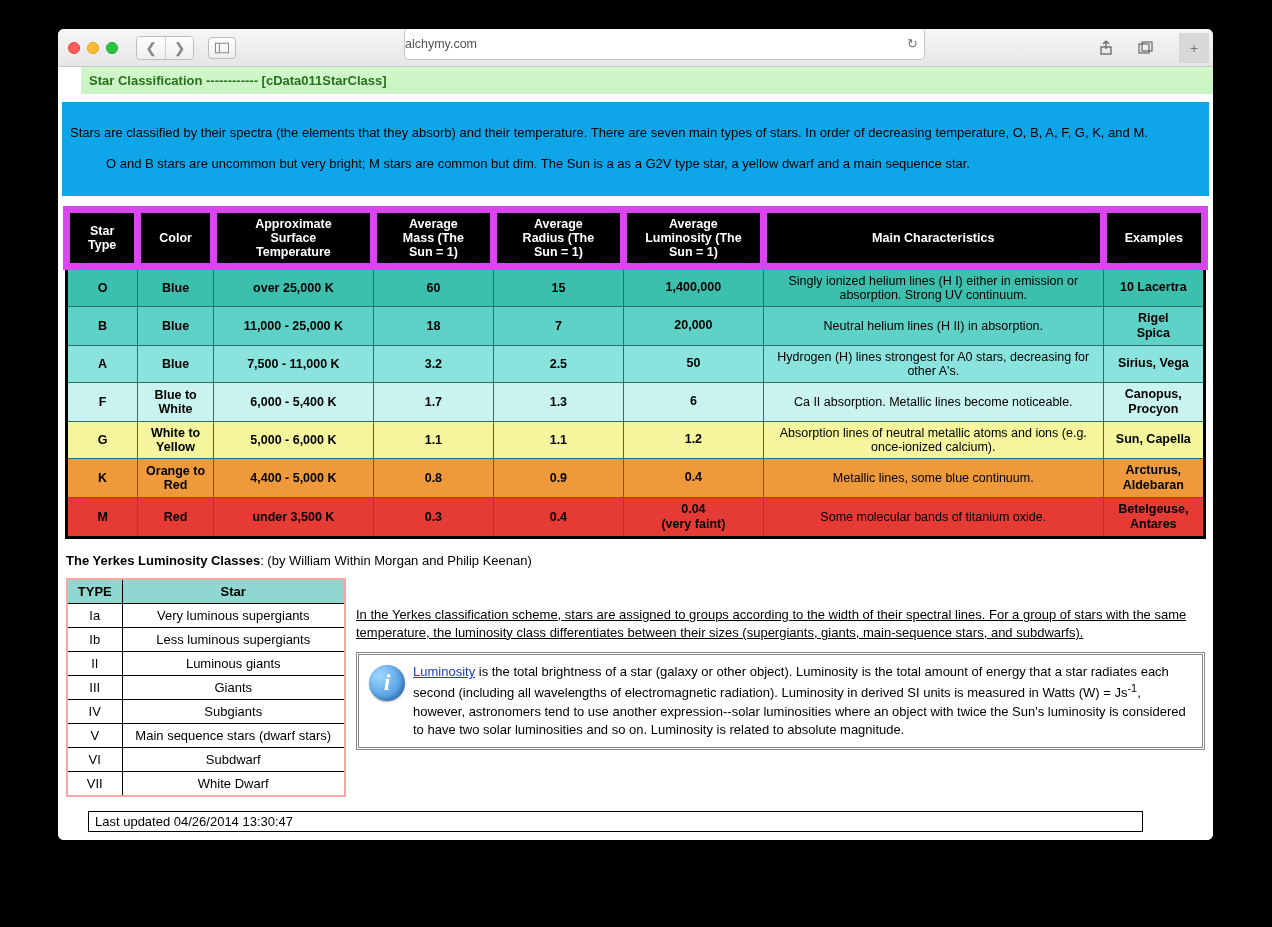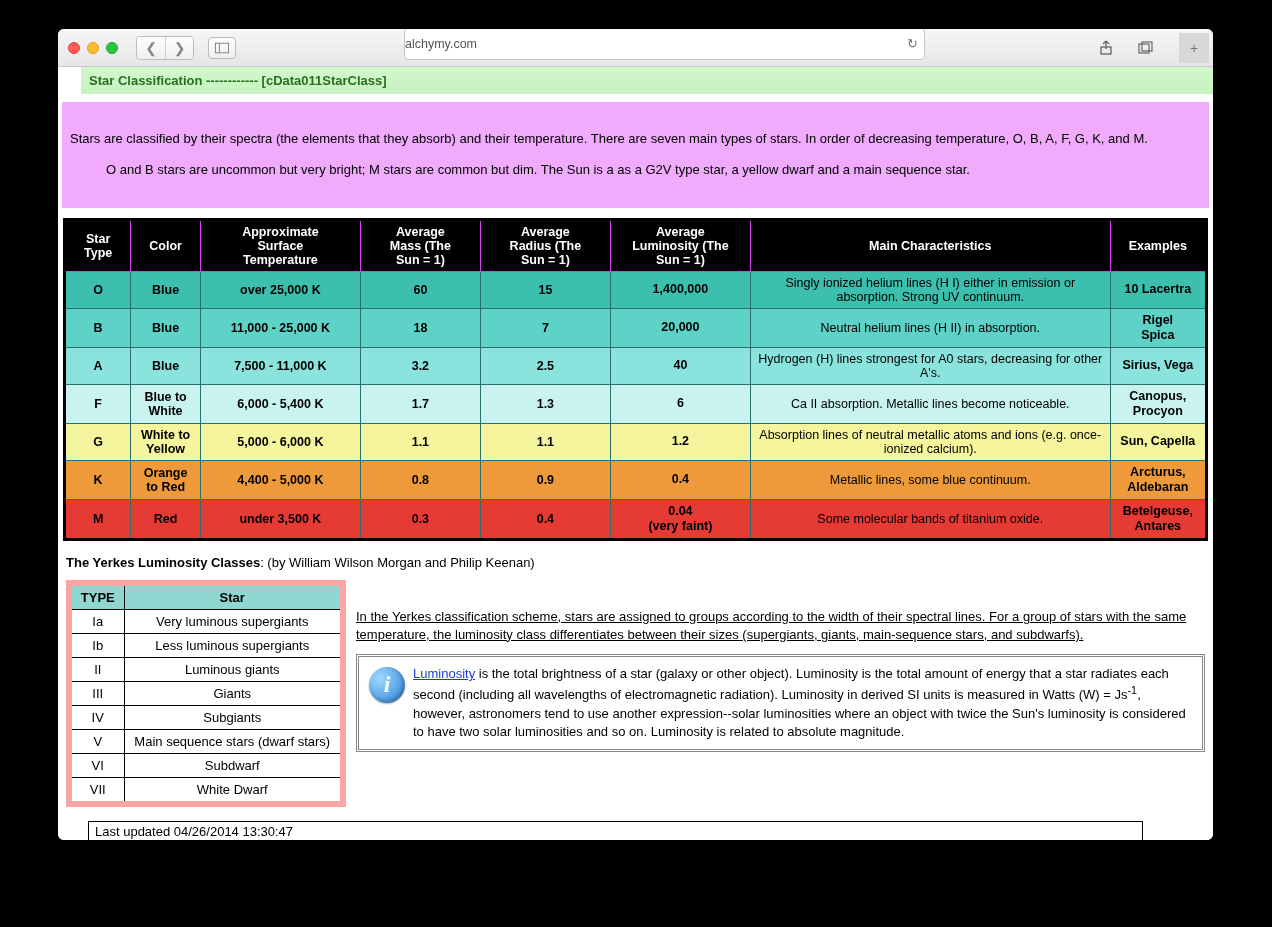--- a/index.html
+++ b/index.html
@@ -55,38 +55,38 @@
   }
   .page-title-bar {
     background: linear-gradient(#d2f7cc,#c6f3bf);
     color:#2a6f1f;
     font-weight:bold;
     font-size:13px;
     padding: 6px 8px;
     margin-left: 23px;
   }
   .intro-box {
-    background:#f0abfc;
+    background:#0ea5e9;
     color:#000;
-    padding:28px 8px;
+    padding:22px 8px;
     margin: 8px 4px 10px 4px;
     font-size:13px;
     line-height:1.45;
   }
   .intro-box p + p { margin-top:12px;margin-left:36px; }
 
   table.main {
     border-collapse: collapse;
     width: calc(100% - 10px);
     margin: 0 5px;
     border: 3px solid #000;
   }
   table.main th {
     background:#000; color:#fff; font-weight:bold; font-size:12.5px;
-    padding:4px 18px; text-align:center; border:1px solid #d946ef;
+    padding:4px 18px; text-align:center; border:7px solid #d946ef;
   }
   table.main td {
     border:1px solid #2b6e6e;
     padding:4px 6px;
     text-align:center;
     font-size:12.5px;
     font-weight:bold;
   }
   .row-O td { background:#3cbfad; }
   .row-B td { background:#5fd2c7; }
@@ -104,21 +104,21 @@
   .subtypes b, .yerkes-title b { font-weight:bold; }
 
   .lower-wrap {
     display:flex;
     align-items:flex-start;
     gap:10px;
     margin:10px 8px 0 8px;
   }
   table.lum {
     border-collapse:collapse;
-    border:6px solid #fca5a5;
+    border:2px solid #fca5a5;
     width:280px;
     flex:0 0 280px;
   }
   table.lum th {
     background:#8fd7d0;
     border:1px solid #000;
     font-weight:bold;
     padding:4px 6px;
     text-align:center;
     font-size:13px;
@@ -242,21 +242,21 @@
             <td class="examples-cell">20,000</td>
             <td style="font-weight: normal;">Neutral helium lines (H II) in absorption.</td>
             <td class="examples-cell">Rigel<br>Spica</td>
           </tr>
           <tr class="row-A">
             <td>A</td>
             <td>Blue</td>
             <td>7,500 - 11,000 K</td>
             <td>3.2</td>
             <td>2.5</td>
-            <td class="examples-cell">40</td>
+            <td class="examples-cell">50</td>
             <td style="font-weight: normal;">Hydrogen (H) lines strongest for A0 stars, decreasing for other A's.</td>
             <td class="examples-cell">Sirius, Vega</td>
           </tr>
           <tr class="row-F">
             <td>F</td>
             <td>Blue to White</td>
             <td>6,000 - 5,400 K</td>
             <td>1.7</td>
             <td>1.3</td>
             <td class="examples-cell">6</td>
@@ -291,21 +291,21 @@
             <td>0.4</td>
             <td class="examples-cell">0.04<br>(very faint)</td>
             <td style="font-weight: normal;">Some molecular bands of titanium oxide.</td>
             <td class="examples-cell">Betelgeuse, Antares</td>
           </tr>
         </tbody>
     </table>
 
 
     <p class="yerkes-title">
-      <b>The Yerkes Luminosity Classes</b><span>: (by William Wilson Morgan and Philip Keenan)</span>
+      <b>The Yerkes Luminosity Classes</b><span>: (by William Within Morgan and Philip Keenan)</span>
     </p>
 
     <div class="lower-wrap">
       <table class="lum">
         <thead>
           <tr>
             <th class="lum-type">TYPE</th>
             <th>Star</th>
           </tr>
         </thead>

